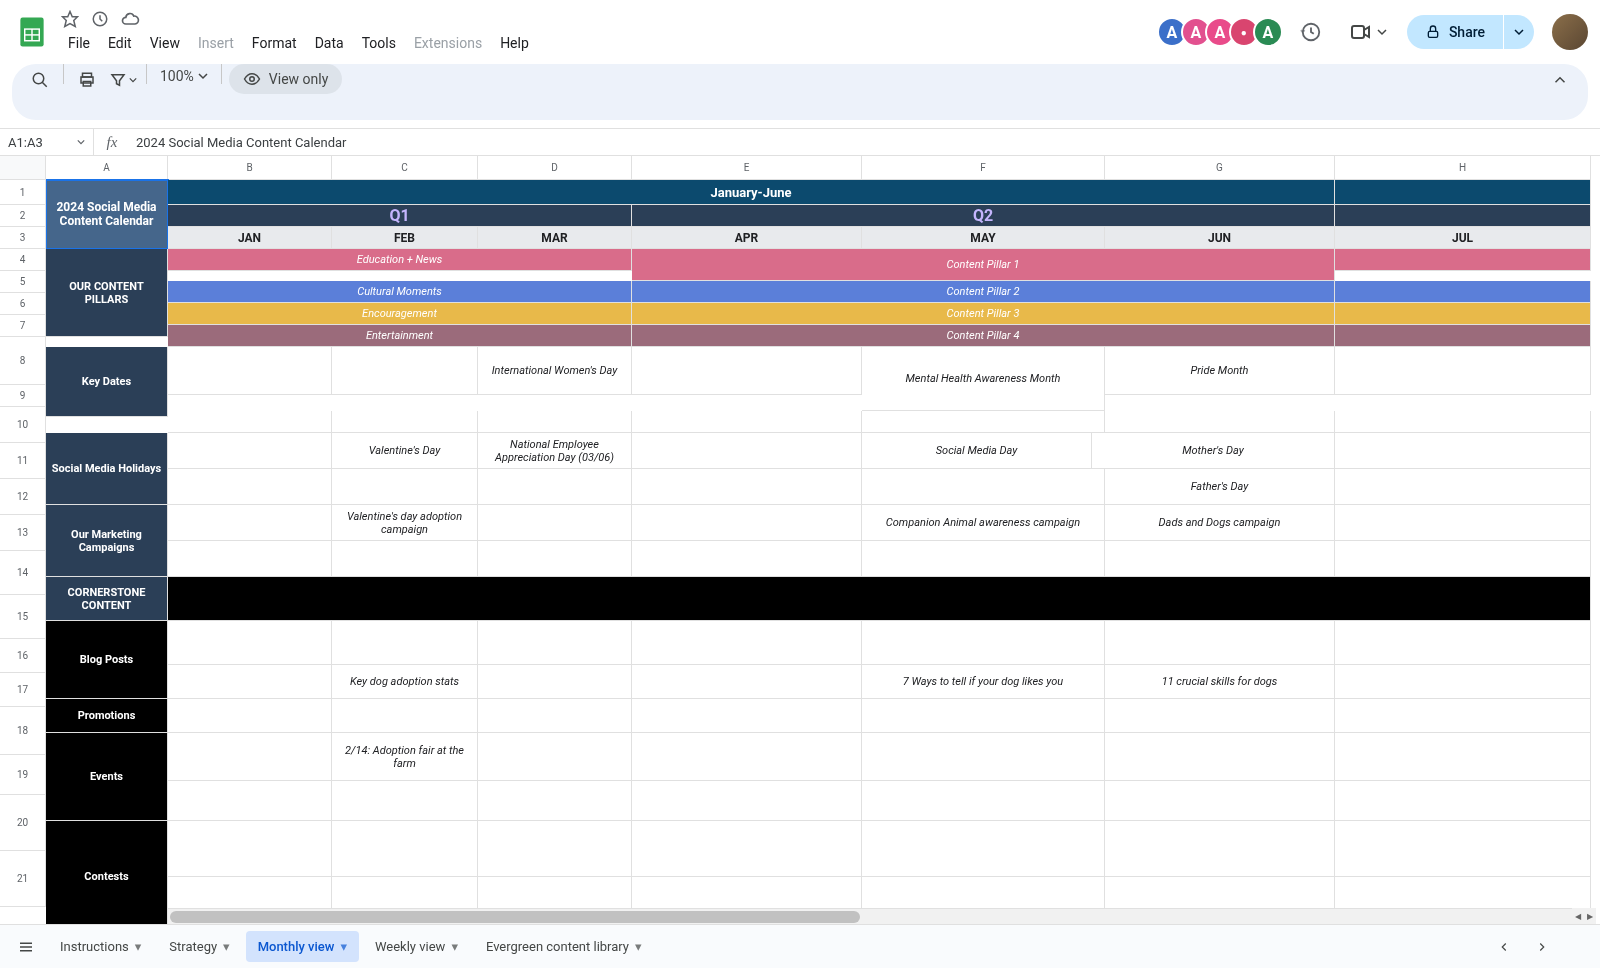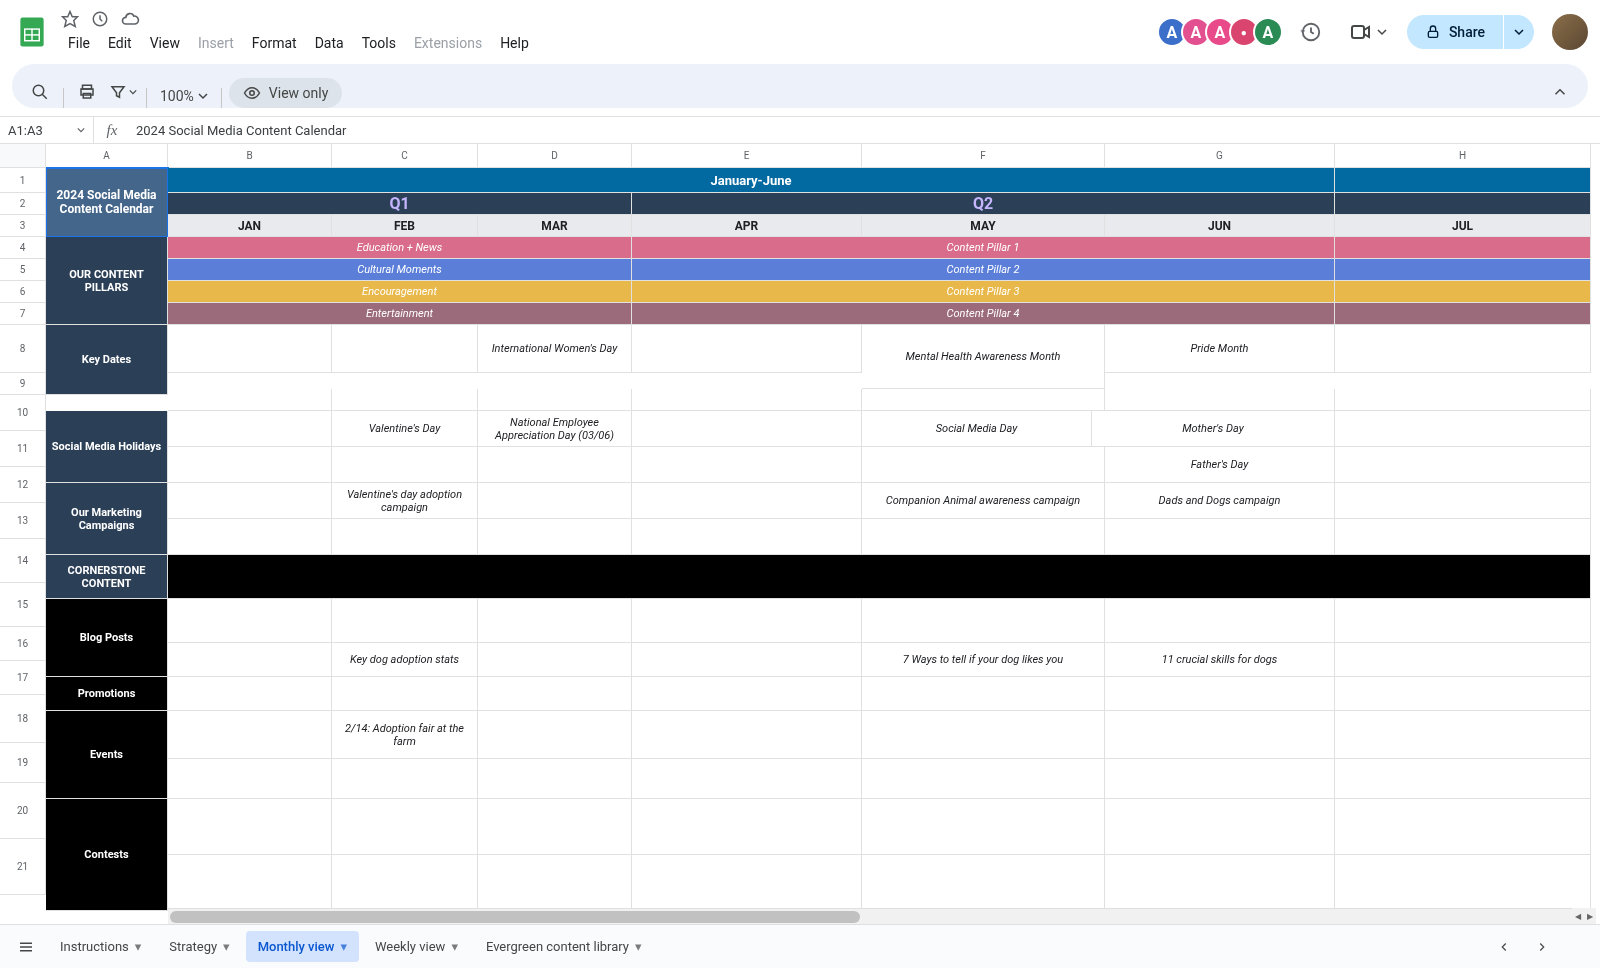--- a/index.html
+++ b/index.html
@@ -19,21 +19,21 @@
 .header-right { display: flex; align-items: center; gap: 10px; }
 .avatars { display: flex; align-items: center; }
 .avatar { width: 30px; height: 30px; border-radius: 50%; margin-left: -6px; border: 2px solid #fff; font-weight: bold; font-size: 16px; color: #fff; display: flex; align-items: center; justify-content: center; }
 .hdr-btn { width: 36px; height: 36px; display: flex; align-items: center; justify-content: center; color: #5f6368; cursor: pointer; border-radius: 50%; }
 .meet-btn { display: flex; align-items: center; gap: 4px; padding: 8px 10px; cursor: pointer; color: #444746; }
 .share-btn { background: #c2e7ff; color: #001d35; padding: 9px 18px; border-radius: 100px 0 0 100px; font-size: 14px; font-weight: 500; display: flex; align-items: center; gap: 8px; cursor: pointer; }
 .share-drop { background: #c2e7ff; padding: 9px 10px; border-radius: 0 100px 100px 0; margin-left: 1px; cursor: pointer; color: #001d35; display:flex; align-items:center; }
 .user-avatar { width: 36px; height: 36px; border-radius: 50%; background: linear-gradient(135deg,#8b6f4a,#5a4632); margin-left: 8px; cursor: pointer; }
 
 
-.toolbar { height: 44px; margin: 0 12px 8px 12px; background: #edf2fa; border-radius: 24px; display: flex; align-items: flex-end; padding: 0 12px; gap: 4px; }
+.toolbar { height: 56px; margin: 0 12px 8px 12px; background: #edf2fa; border-radius: 24px; display: flex; align-items: flex-start; padding: 0 12px; gap: 4px; }
 .tb-btn { width: 32px; height: 32px; display: flex; align-items: center; justify-content: center; color: #444746; cursor: pointer; border-radius: 4px; }
 .tb-sep { width: 1px; height: 20px; background: #c7c7c7; margin: 0 3px; }
 .zoom { display: flex; align-items: center; gap: 4px; padding: 4px 6px; cursor: pointer; color: #444746; font-size: 14px; }
 .view-only { background: #dde3ea; border-radius: 16px; padding: 6px 14px; display: flex; align-items: center; gap: 8px; color: #444746; font-size: 14px; }
 .collapse-btn { margin-left: auto; }
 
 
 .formula-bar { height: 28px; display: flex; align-items: center; border-top: 1px solid #e0e0e0; border-bottom: 1px solid #e0e0e0; }
 .name-box { width: 94px; padding: 0 8px; display: flex; align-items: center; justify-content: space-between; font-size: 13px; color: #3c4043; border-right: 1px solid #e0e0e0; height: 100%; cursor: pointer; }
 .fx { width: 36px; display: flex; align-items: center; justify-content: center; font-style: italic; color: #5f6368; font-family: serif; font-size: 15px; }
@@ -51,21 +51,21 @@
 .grid-row { display: flex; }
 .cell { border-right: 1px solid #e0e0e0; border-bottom: 1px solid #e0e0e0; flex-shrink: 0; display: flex; align-items: center; justify-content: center; font-size: 11px; text-align: center; padding: 2px 4px; overflow: hidden; }
 
 
 .wA { width: 122px; } .wB { width: 164px; } .wC { width: 146px; } .wD { width: 154px; }
 .wE { width: 230px; } .wF { width: 243px; } .wG { width: 230px; } .wH { width: 256px; }
 
 
 .sel { outline: 2px solid #1a73e8; outline-offset: -1px; }
 .hdr-blue-dark { background: #45668b; color: #fff; font-weight: 700; font-size: 12px; }
-.hdr-blue-mid { background: #0369a1; color: #fff; font-weight: 700; font-size: 13px; }
+.hdr-blue-mid { background: #0c4a6e; color: #fff; font-weight: 700; font-size: 13px; }
 .hdr-navy { background: #2b3f57; color: #c4b5fd; font-weight: 700; font-size: 16px; }
 .hdr-navy-p { background: #2b3f57; color: #fff; font-weight: 700; font-size: 11px; }
 .hdr-gray { background: #e8eaed; font-weight: 700; font-size: 12px; }
 .pillar-pink { background: #d96c8a; color: #fff; font-style: italic; font-size: 11px; }
 .pillar-pink-r { background: #d96c8a; color: #fff; font-style: italic; font-size: 11px; }
 .pillar-blue { background: #5b7fd9; color: #fff; font-style: italic; font-size: 11px; }
 .pillar-yellow { background: #e8b94a; color: #fff; font-style: italic; font-size: 11px; }
 .pillar-mauve { background: #9b6b7b; color: #fff; font-style: italic; font-size: 11px; }
 .side-label { background: #000000; color: #fff; font-weight: 700; font-size: 11px; }
 .black-row { background: #000; }
@@ -286,21 +286,21 @@
           <div class="cell hdr-navy wH" style="height:22px"></div>
           <div class="cell hdr-gray wH" style="height:22px">JUL</div>
         </div>
       </div>
 
       <div class="grid-row">
         <div class="cell wA hdr-navy-p" style="height:88px">OUR CONTENT PILLARS</div>
         <div style="display:flex;flex-direction:column">
           <div style="display:flex">
               <div class="cell pillar-pink" style="width:464px;height:22px">Education + News</div>
-              <div class="cell pillar-pink-r" style="width:703px;height:22px">Content Pillar 1</div>
+              <div class="cell pillar-pink-r" style="width:703px;height:32px">Content Pillar 1</div>
               <div class="cell pillar-pink-r wH" style="height:22px"></div>
             </div>
           <div style="display:flex">
               <div class="cell pillar-blue" style="width:464px;height:22px">Cultural Moments</div>
               <div class="cell pillar-blue" style="width:703px;height:22px">Content Pillar 2</div>
               <div class="cell pillar-blue wH" style="height:22px"></div>
             </div>
           <div style="display:flex">
               <div class="cell pillar-yellow" style="width:464px;height:22px">Encouragement</div>
               <div class="cell pillar-yellow" style="width:703px;height:22px">Content Pillar 3</div>

